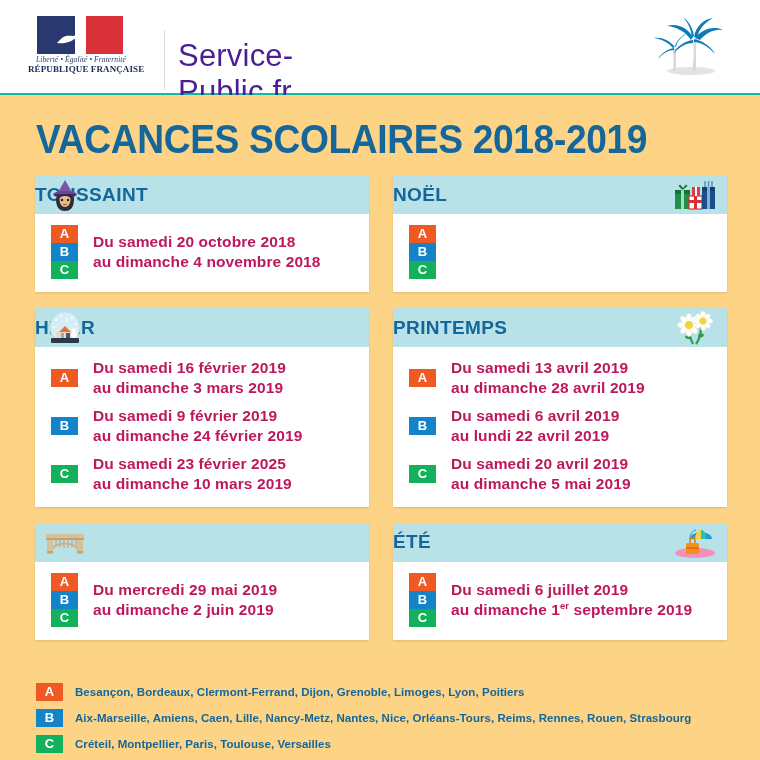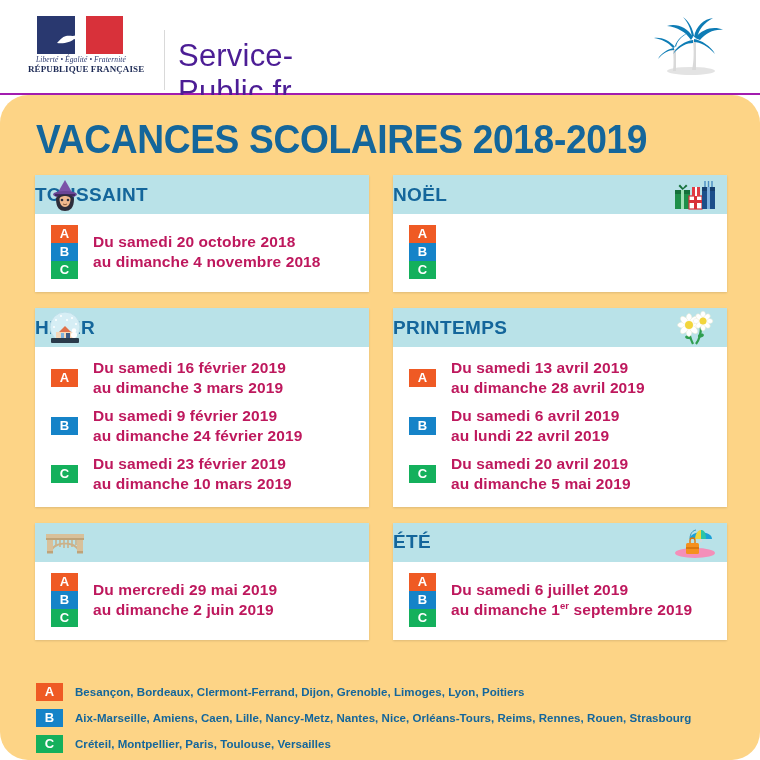--- a/index.html
+++ b/index.html
@@ -21,21 +21,21 @@
     background: #ffffff;
     box-sizing: border-box;
   }
 
   
   .topbar {
     position: absolute;
     left: 0; top: 0;
     width: 760px; height: 95px;
     background: #ffffff;
-    border-bottom: 2px solid #a21caf;
+    border-bottom: 2px solid #14b8a6;
     box-sizing: border-box;
   }
   .brand {
     position: absolute;
     left: 28px; top: 14px;
     display: flex;
     align-items: flex-start;
   }
   .marianne {
     width: 106px; height: 64px;
@@ -101,21 +101,20 @@
     right: 35px; top: 16px;
     width: 76px; height: 60px;
   }
 
   
   .panel {
     position: absolute;
     left: 0; top: 95px;
     width: 760px; height: 665px;
     background: #fdd486;
-    border-radius: 28px;
   }
   .headline {
     position: absolute;
     left: 36px; top: 22px;
     font-size: 40px;
     font-weight: bold;
     color: #14669b;
     letter-spacing: -0.4px;
     transform: scaleX(0.93);
     transform-origin: left center;
@@ -372,21 +371,21 @@
               <div class="dates">
                 <div>Du samedi 9 février 2019</div>
                 <div>au dimanche 24 février 2019</div>
               </div>
             </div>
             <div class="zone-row">
               <div class="badge-stack">
                 <span class="badge c">C</span>
               </div>
               <div class="dates">
-                <div>Du samedi 23 février 2019</div>
+                <div>Du samedi 23 février 2025</div>
                 <div>au dimanche 10 mars 2019</div>
               </div>
             </div>
           </div>
         </div>
 
         <div class="card">
           <div class="card-head">
             <span class="card-title">PRINTEMPS</span>
             <svg class="card-icon right" viewBox="0 0 44 36">

